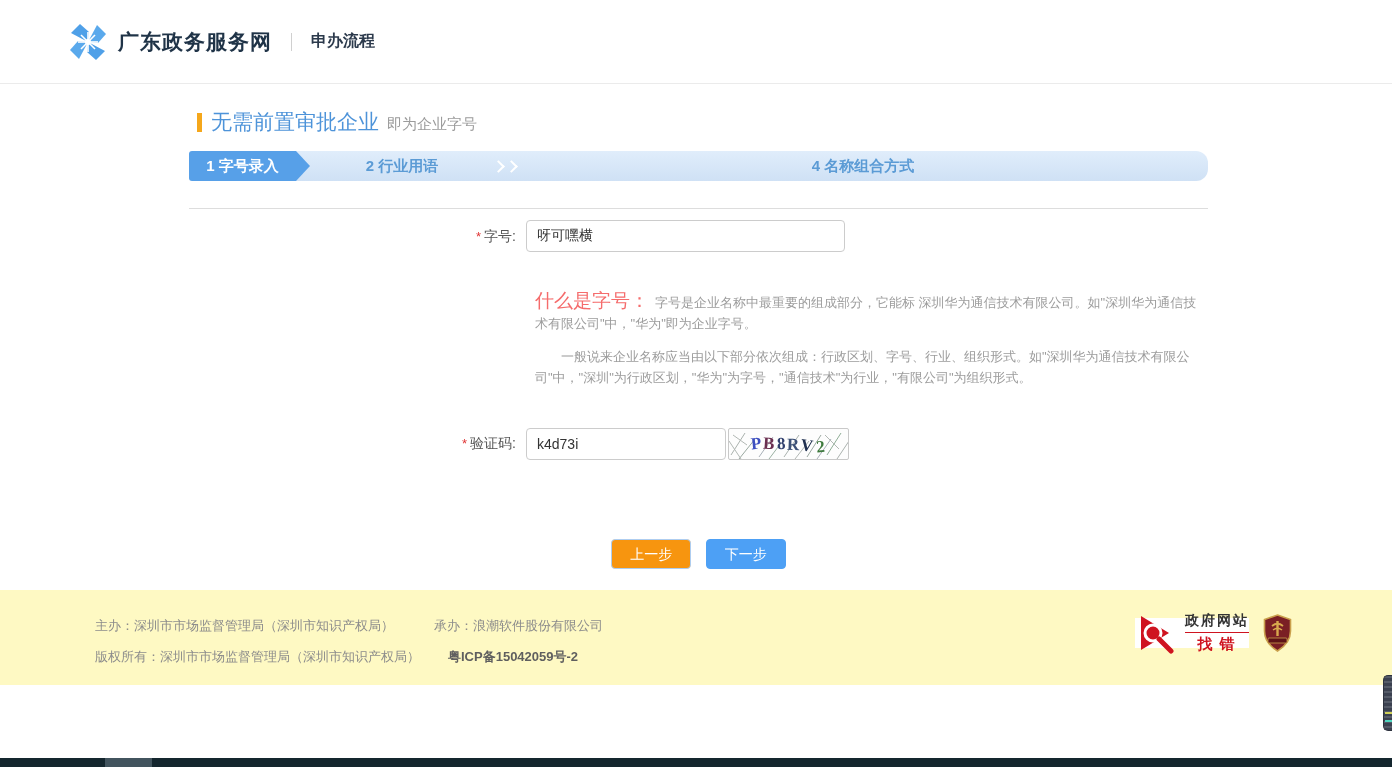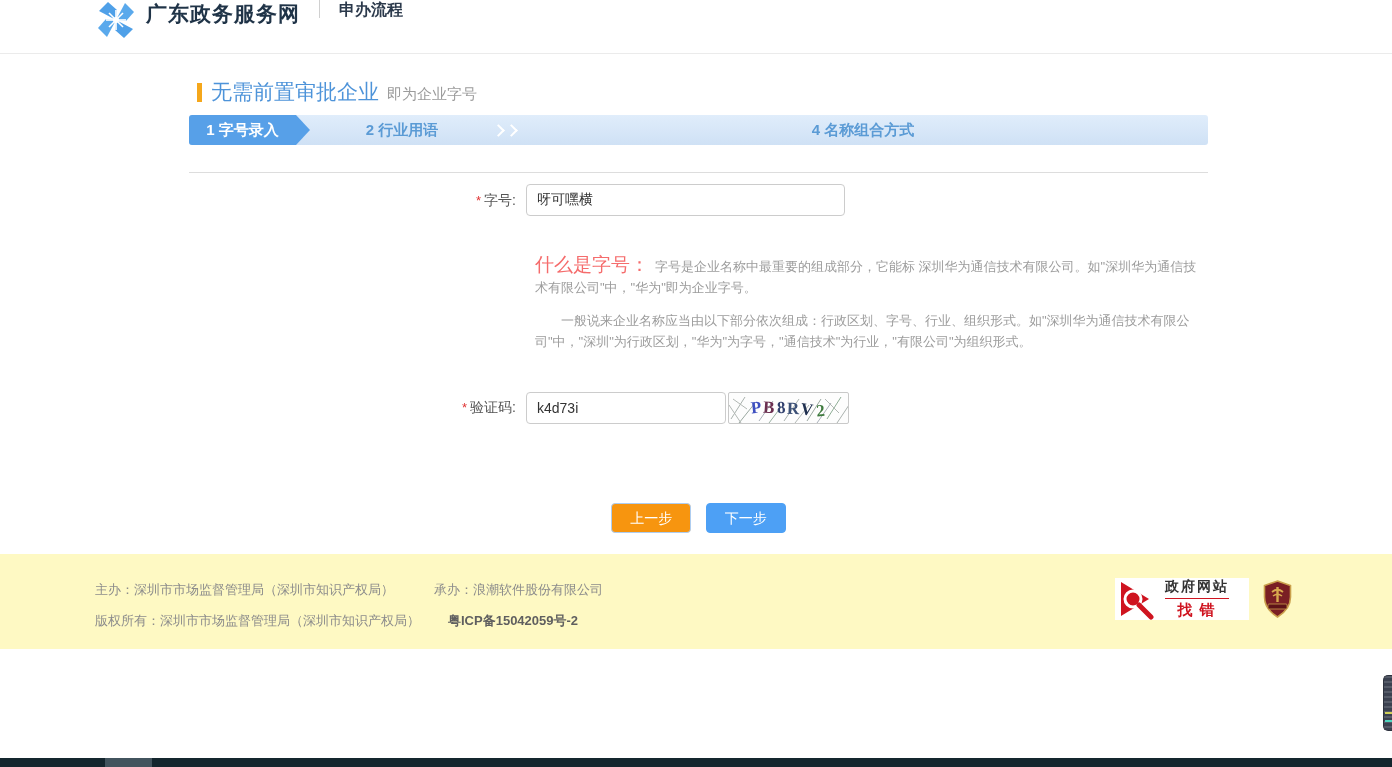--- a/index.html
+++ b/index.html
@@ -5,23 +5,23 @@
   * { box-sizing: border-box; margin: 0; padding: 0; }
   html, body {
     width: 1392px; height: 767px;
     background: #fff;
     font-family: "Liberation Sans", "DejaVu Sans", sans-serif;
     overflow: hidden; position: relative;
   }
 
   
   .header {
-    height: 54px;
-    display: flex; align-items: flex-start;
-    padding-left: 95px;
+    height: 84px;
+    display: flex; align-items: center;
+    padding-left: 67px;
     background: #fff;
     border-bottom: 1px solid #ebebeb;
   }
   .logo-icon { width: 42px; height: 40px; flex: 0 0 auto; }
   .site-name {
     margin-left: 9px;
     font-size: 21px; font-weight: bold; color: #1f3347;
     letter-spacing: 1px;
   }
   .header-divider {
@@ -36,25 +36,25 @@
   .page-title-row {
     display: flex; align-items: center;
     padding-top: 24px; padding-left: 8px;
   }
   .title-bar { width: 5px; height: 19px; background: #f5a71b; margin-right: 9px; }
   .page-title { font-size: 21px; color: #4d93d9; }
   .page-subtitle { font-size: 15px; color: #9b9b9b; margin-left: 8px; padding-top: 4px; }
 
   
   .steps {
-    margin-top: 9px;
+    margin-top: 15px;
     height: 30px;
     display: flex; align-items: stretch;
     background: linear-gradient(#e0edfb, #cfe1f5);
-    border-radius: 3px;
+    border-radius: 12px;
   }
   .step {
     display: flex; align-items: center; justify-content: center;
     font-size: 15px; font-weight: bold;
   }
   .step.light { color: #5b9bd5; }
   .step.active {
     position: relative;
     width: 107px;
     background: #57a0e8;
@@ -147,21 +147,21 @@
   .footer-line { font-size: 13px; color: #8c8c8c; }
   .footer-line2 { margin-top: 13px; }
   .footer-sep { display: inline-block; width: 40px; }
   .icp-text { color: #5f5f5f; font-weight: bold; }
   .badges {
     position: absolute; right: 100px; top: 24px;
     display: flex; align-items: center;
   }
   .error-badge {
     display: flex; align-items: center;
-    background: #fff; padding: 3px 20px 3px 4px; height: 42px;
+    background: #fff; padding: 3px 0 3px 4px; height: 30px;
   }
   .error-badge-text { margin-left: 4px; text-align: center; }
   .eb-line1 { font-size: 14px; font-weight: bold; color: #333; letter-spacing: 2px; }
   .eb-rule { height: 1px; background: #cf1420; margin: 2px 0; }
   .eb-line2 { font-size: 15px; font-weight: bold; color: #cf1420; letter-spacing: 7px; padding-left: 5px; }
   .shield-badge { margin-left: 14px; width: 29px; height: 38px; }
 
   
   .bottom-bar {
     position: absolute; left: 0; bottom: 0;

